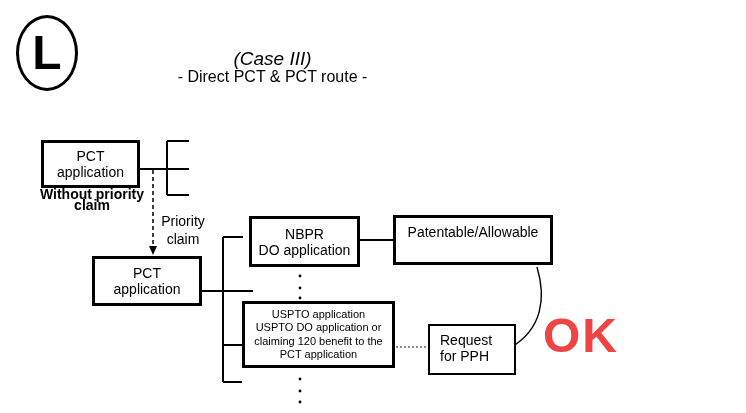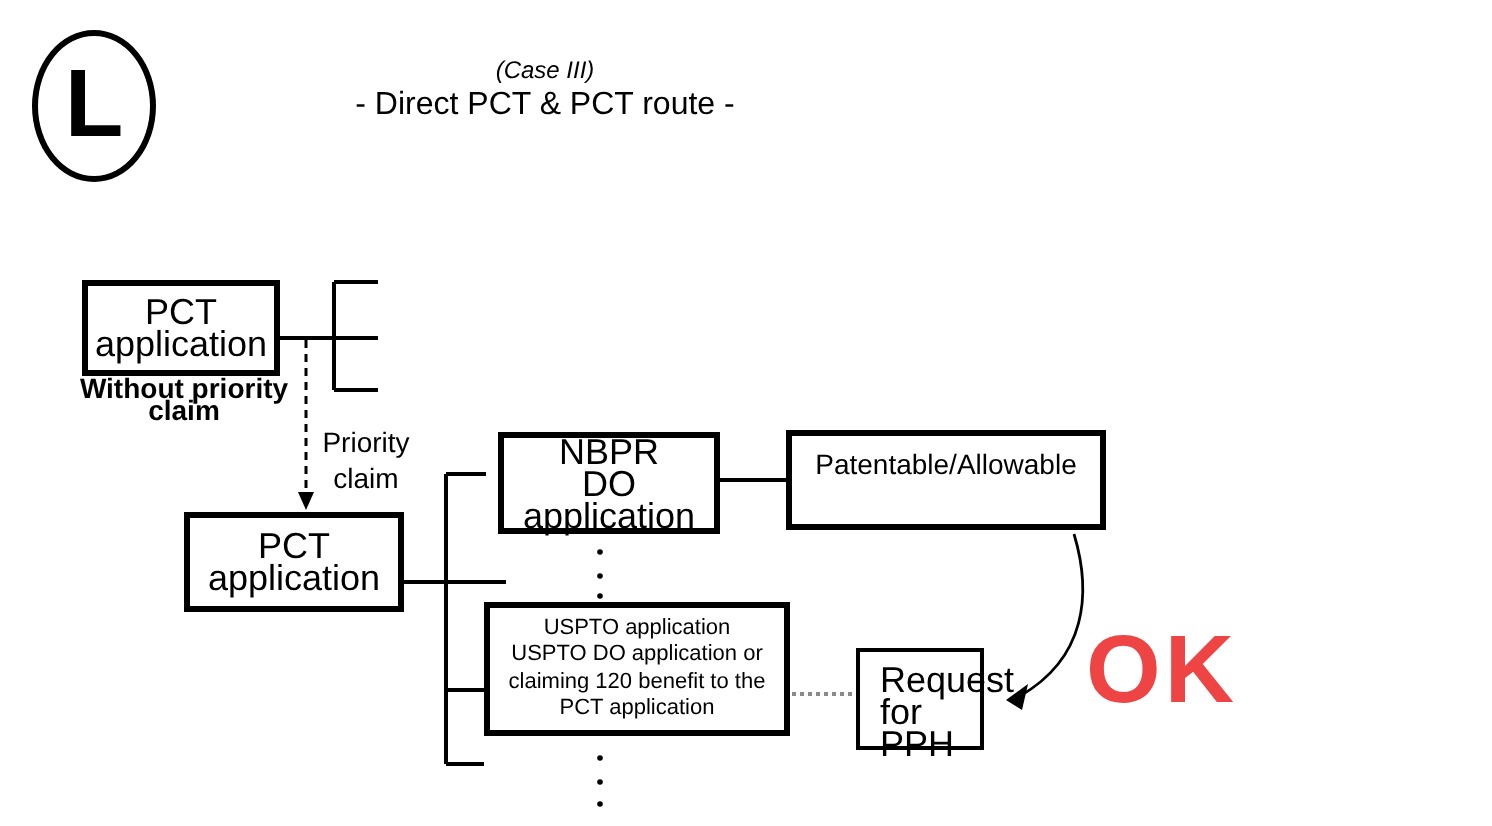--- a/index.html
+++ b/index.html
@@ -5,41 +5,41 @@
   html,body{margin:0;padding:0;background:#fff;}
   #canvas{
     position:relative;width:746px;height:413px;background:#ffffff;
     font-family:"Liberation Sans","DejaVu Sans",sans-serif;color:#000;
     overflow:hidden;
   }
   #wires{position:absolute;left:0;top:0;width:746px;height:413px;}
   .box{
     position:absolute;border:3px solid #000;background:#fff;
     display:flex;flex-direction:column;align-items:center;justify-content:center;
-    font-size:18px;line-height:16px;text-align:center;box-sizing:border-box;
+    font-size:14px;line-height:16px;text-align:center;box-sizing:border-box;
   }
   .badge{
     position:absolute;left:16px;top:15px;width:62px;height:76px;
     border:3px solid #000;border-radius:50%;box-sizing:border-box;
     display:flex;align-items:center;justify-content:center;
   }
   .badge .letter{font-size:48px;font-weight:bold;line-height:1;}
   .title{position:absolute;left:150px;top:26px;width:245px;text-align:center;}
-  .title .case{font-style:italic;font-size:12px;line-height:18px;}
+  .title .case{font-style:italic;font-size:19px;line-height:18px;margin-top:24px;}
   .title .sub{font-size:16px;line-height:18px;}
   .caption{
     position:absolute;left:33px;top:189px;width:118px;text-align:center;
     font-size:14px;font-weight:bold;line-height:11px;
   }
   .pct1{left:41px;top:140px;width:99px;height:48px;}
   .pct2{left:92px;top:256px;width:110px;height:50px;}
   .nbpr{left:249px;top:216px;width:111px;height:51px;}
   .pat{left:393px;top:215px;width:160px;height:50px;justify-content:flex-start;padding-top:6px;font-size:14px;}
   .uspto{left:242px;top:301px;width:153px;height:67px;font-size:11px;line-height:13.5px;}
-  .pph{left:428px;top:324px;width:64px;height:51px;border-width:2px;
+  .pph{left:428px;top:324px;width:88px;height:51px;border-width:2px;
        align-items:flex-start;justify-content:flex-start;padding:6px 0 0 10px;text-align:left;}
   .priority-label{
     position:absolute;left:156px;top:213px;width:54px;text-align:center;
     font-size:14px;line-height:17.5px;
   }
   .ok{
     position:absolute;left:543px;top:312px;
     font-size:48px;font-weight:bold;color:#ef4444;letter-spacing:2px;line-height:1;
   }
 </style>

